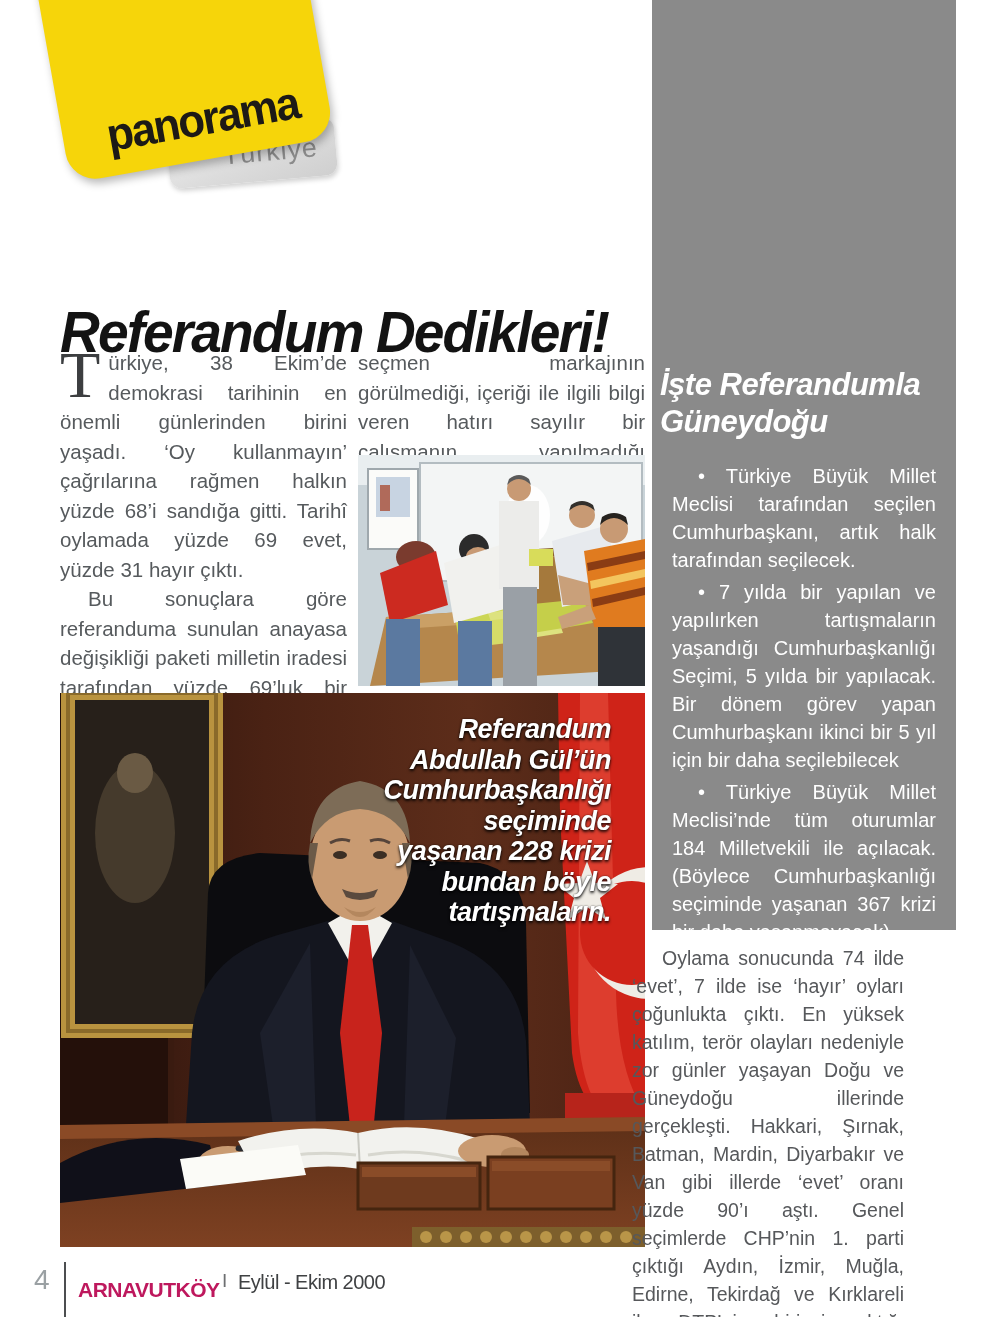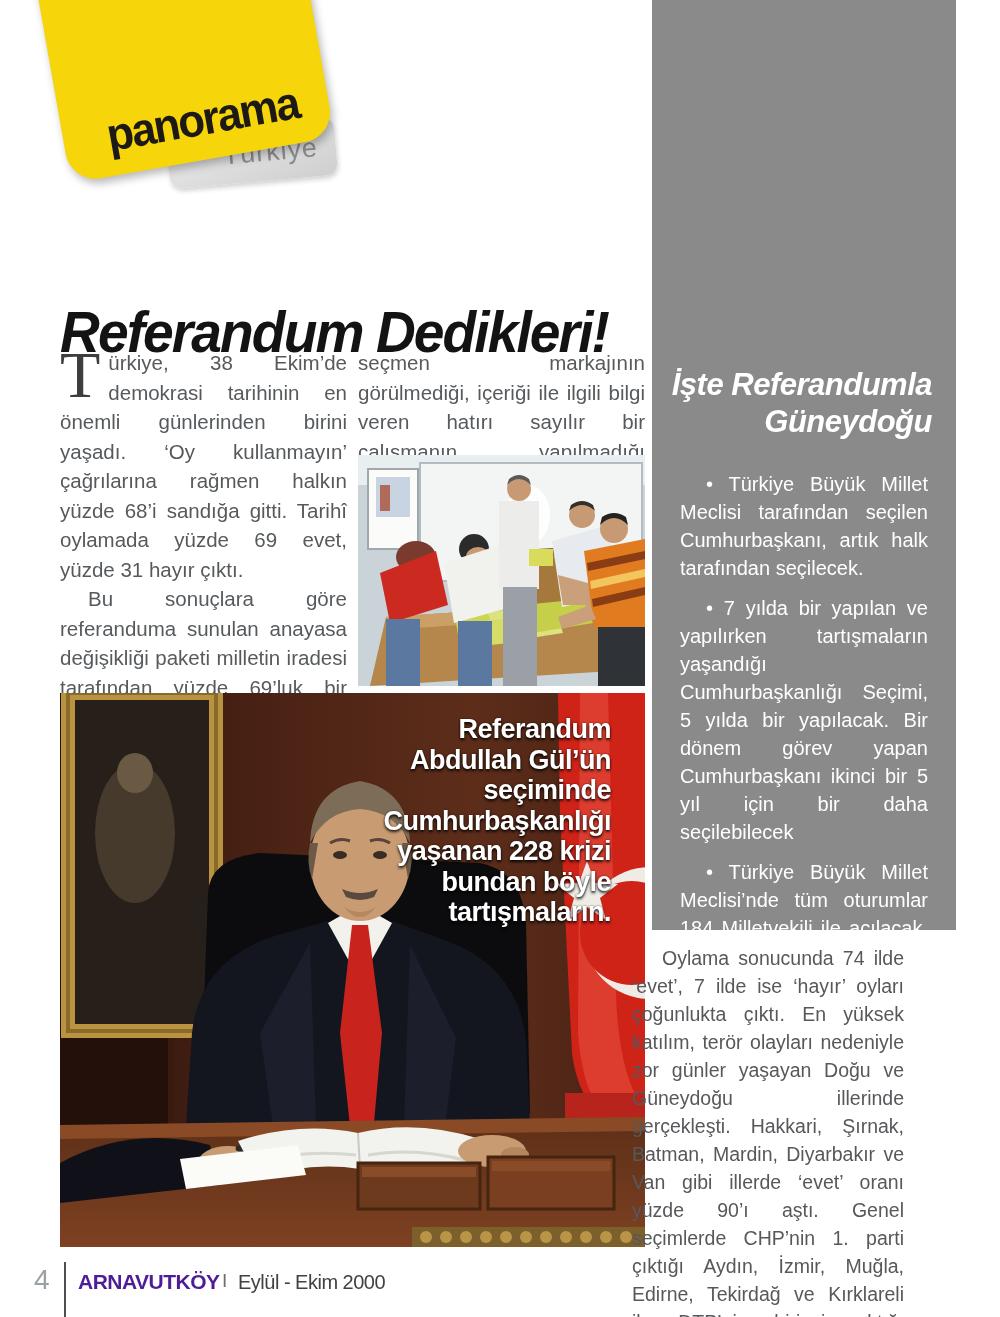--- a/index.html
+++ b/index.html
@@ -25,36 +25,36 @@
   .col{position:absolute;width:287px;font-size:20.5px;line-height:29.5px;text-align:justify;color:#565a5d;}
   .col p{margin:0;}
   .col p.indent{text-indent:28px;}
   .dropcap{float:left;font-family:"Liberation Serif",serif;font-weight:400;font-size:66px;
            line-height:50px;padding:2px 8px 0 0;color:#3c3e40;}
   
   .ballot-photo{position:absolute;left:358px;top:455px;width:287px;height:231px;}
   .gul-photo{position:absolute;left:60px;top:693px;width:585px;height:554px;}
   .photo-overlay{position:absolute;left:255px;top:714px;width:356px;text-align:right;
                  font-size:27px;line-height:30.5px;font-weight:bold;color:#ffffff;letter-spacing:-0.5px;
-                 text-shadow:0 2px 3px rgba(0,0,0,.85),0 0 2px rgba(0,0,0,.6);}
-  
-  .sidebar-heading{position:absolute;left:660px;top:366px;width:272px;text-align:right;
+                 text-shadow:0 2px 3px rgba(0,0,0,.85),0 0 2px rgba(0,0,0,.6);font-style:italic;}
+  
+  .sidebar-heading{position:absolute;left:660px;top:366px;width:272px;
                    font-size:31px;line-height:37px;font-weight:bold;font-style:italic;color:#ffffff;
                    letter-spacing:-0.5px;}
   .sidebar-bullets{position:absolute;left:668px;top:458px;width:272px;font-size:20px;
                    line-height:28px;text-align:justify;color:#ffffff;}
-  .sidebar-bullets p{margin:12px;text-indent:26px;}
+  .sidebar-bullets p{margin:4px;text-indent:26px;}
   .result-text{position:absolute;left:632px;top:944px;width:272px;font-size:19.5px;
                line-height:28px;text-align:justify;color:#56585b;}
   .result-text p{margin:0;text-indent:30px;}
   
   .footer{position:absolute;left:0;top:1262px;width:1000px;height:55px;}
   .footer .pagenum{position:absolute;left:34px;top:2px;font-size:28px;color:#9aa0a3;}
   .footer .vrule{position:absolute;left:64px;top:0;width:2px;height:55px;background:#4c4e50;}
-  .footer .mag{position:absolute;left:78px;top:8px;font-size:21px;font-weight:bold;color:#4c1d95;
+  .footer .mag{position:absolute;left:78px;top:16px;font-size:21px;font-weight:bold;color:#be185d;
                letter-spacing:-0.5px;}
   .footer .sep{position:absolute;left:222px;top:8px;font-size:19px;color:#6d6f71;}
   .footer .issue{position:absolute;left:238px;top:9px;font-size:20px;color:#3f4143;letter-spacing:-0.5px;}
 </style>
 </head>
 <body>
 
 <div class="page">
 
   <div class="sidebar-bg"></div>
@@ -215,22 +215,22 @@
         <circle cx="506" cy="544" r="6"></circle>
         <circle cx="526" cy="544" r="6"></circle>
       <circle cx="546" cy="544" r="6"></circle>
         <circle cx="566" cy="544" r="6"></circle>
     </g>
   </svg>
 
   <div class="photo-overlay">
     <div>Referandum</div>
     <div>Abdullah Gül’ün</div>
+    <div>Cumhurbaşkanlığı</div>
     <div>seçiminde</div>
-    <div>Cumhurbaşkanlığı</div>
     <div>yaşanan 228 krizi</div>
     <div>bundan böyle</div>
     <div>tartışmaların.</div>
   </div>
 
   <div class="sidebar-heading">
     <div>İşte Referandumla</div>
     <div>Güneydoğu</div>
   </div>
   <div class="sidebar-bullets">

